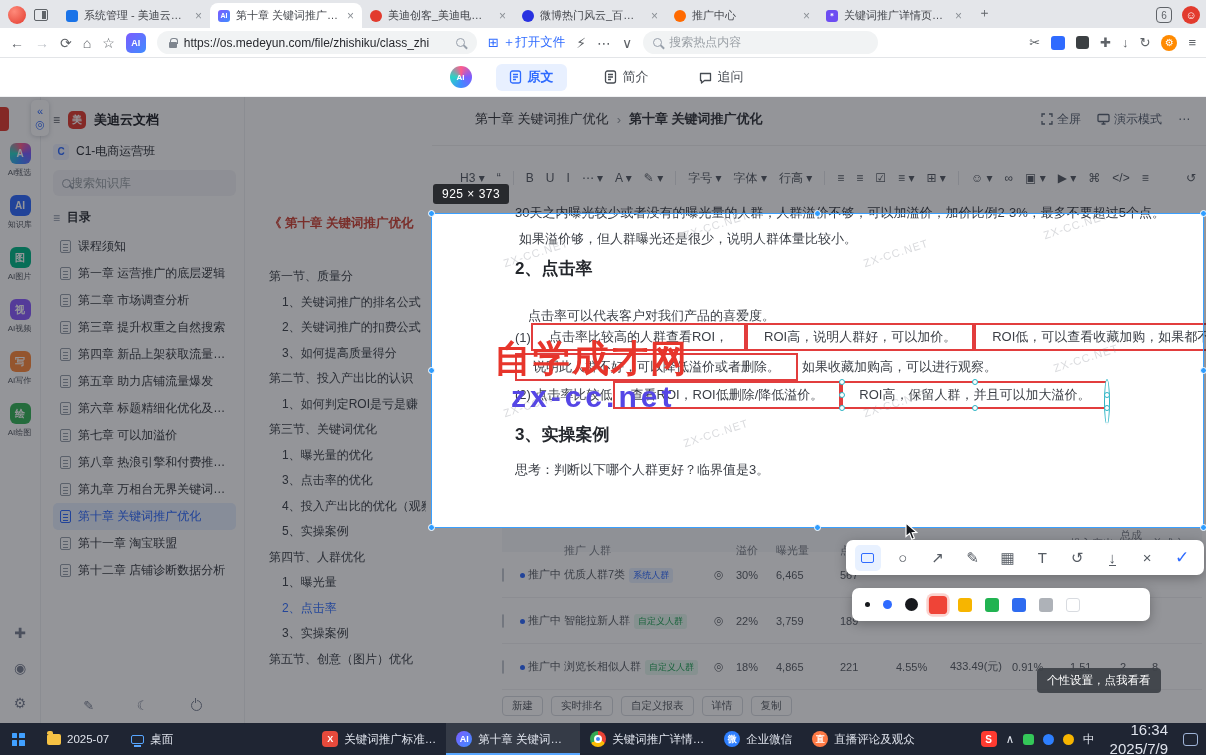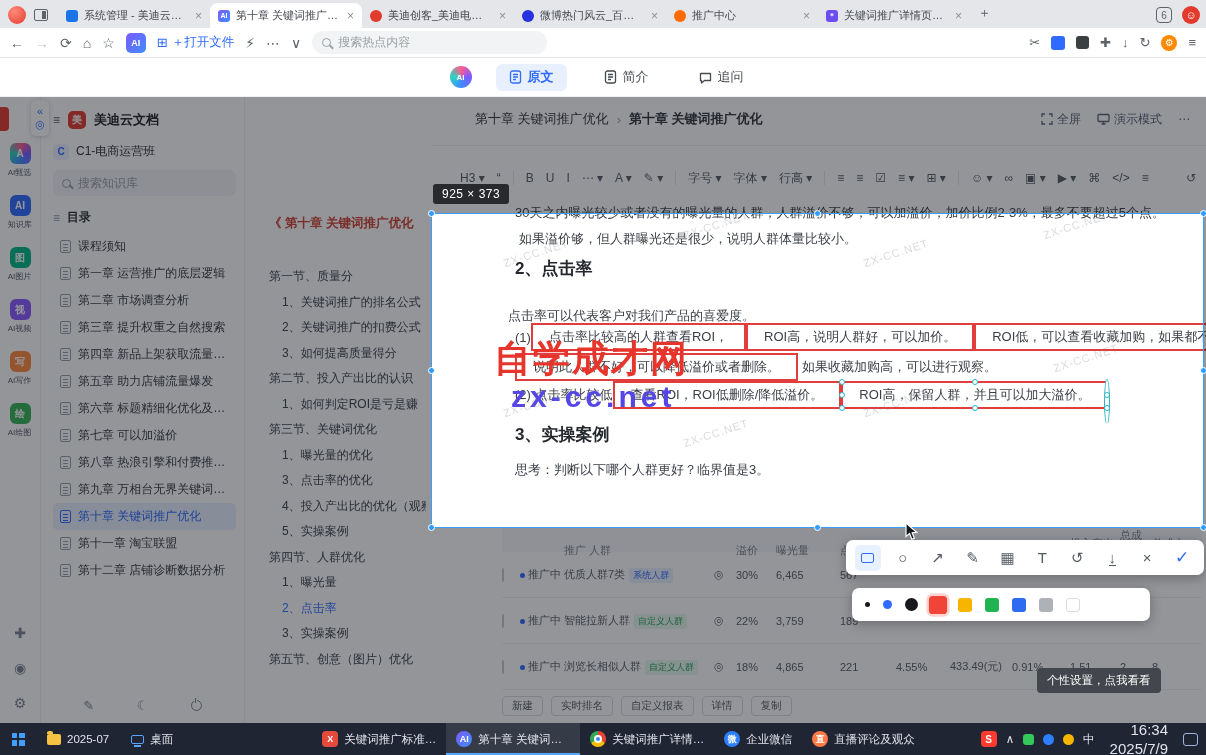--- a/index.html
+++ b/index.html
@@ -61,21 +61,21 @@
 .rail-bottom{margin-top:auto;display:flex;flex-direction:column;align-items:center;gap:19px;padding-bottom:12px;color:#7a8193;font-size:14px}
 .collapsebtn{position:absolute;left:31px;top:100px;width:18px;height:36px;background:#fff;border-radius:5px;box-shadow:0 1px 5px rgba(60,70,90,.25);display:flex;flex-direction:column;align-items:center;justify-content:center;gap:1px;color:#2f6bff;font-size:11px;z-index:3}
 
 
 .sidebar{position:absolute;left:41px;top:97px;width:204px;bottom:32px;background:#fff;border-right:1px solid #eef0f2;padding:10px 8px 0 12px}
 .sb-head{display:flex;align-items:center;gap:8px;height:26px;color:#565b63}
 .sb-logo{width:18px;height:18px;border-radius:5px;background:#e23b2e;color:#fff;font-size:10px;font-weight:bold;display:flex;align-items:center;justify-content:center}
 .sb-brand{font-size:13px;font-weight:bold;color:#23262b}
 .sb-course{display:flex;align-items:center;gap:7px;margin:10px 0;font-size:12px;color:#2e3238}
 .cbadge{width:16px;height:16px;border-radius:4px;background:#eef3ff;color:#2f6bff;font-size:10px;font-weight:bold;display:flex;align-items:center;justify-content:center}
-.sb-search{height:26px;background:#f4f5f7;border-radius:6px;display:flex;align-items:center;gap:7px;padding:0 9px;color:#9aa0a6;font-size:12px}
+.sb-search{height:26px;background:#f4f5f7;border-radius:6px;display:flex;align-items:center;padding:0 9px;color:#9aa0a6;font-size:12px}
 .sb-dir{display:flex;align-items:center;gap:7px;margin:13px 0 7px;font-size:12px;color:#2e3238;font-weight:bold}
 .sb-dir .dirico{color:#8c96a8;font-weight:normal}
 .sb-list{display:flex;flex-direction:column}
 .sb-item{display:flex;align-items:center;gap:7px;height:27px;padding:0 7px;border-radius:5px;font-size:12px;color:#383c42;white-space:nowrap;overflow:hidden}
 .sb-item .t{overflow:hidden;text-overflow:ellipsis}
 .sb-item.active{background:#e8f0ff;color:#2f6bff}
 .dico{width:11px;height:13px;border:1px solid #98a0ab;border-radius:2px;position:relative;flex:none}
 .dico::before{content:"";position:absolute;left:2px;right:2px;top:3px;height:1px;background:#98a0ab;box-shadow:0 3px 0 #98a0ab,0 6px 0 #98a0ab}
 .sb-item.active .dico{border-color:#2f6bff}
 .sb-item.active .dico::before{background:#2f6bff;box-shadow:0 3px 0 #2f6bff,0 6px 0 #2f6bff}
@@ -227,20 +227,25 @@
     </div>
   </div>
 
   <div class="addrbar">
     <span>←</span>
     <span class="dis">→</span>
     <span>⟳</span>
     <span>⌂</span>
     <span>☆</span>
     <span class="aibtn">AI</span>
+    <div class="urlpill">
+      <span class="lock"></span>
+      <span class="urltxt">https://os.medeyun.com/file/zhishiku/class_zhi</span>
+      <span class="mag"></span>
+    </div>
     <span class="openfile">
         <span class="gridico">⊞</span>
         <span>＋打开文件</span>
       </span>
     <span>⚡</span>
     <span>⋯</span>
     <span>∨</span>
     <div class="srchpill">
       <span class="mag"></span>
       <span>搜索热点内容</span>
@@ -471,21 +476,21 @@
       <span>▶ ▾</span>
       <span>⌘</span>
       <span>&lt;/&gt;</span>
       <span>≡</span>
       <span class="last">↺</span>
     </div>
 
     <div class="dline" style="left:83px;top:107px">30天之内曝光较少或者没有的曝光量的人群，人群溢价不够，可以加溢价，加价比例2-3%，最多不要超过5个点。</div>
     <div class="dline" style="left:87px;top:133px">如果溢价够，但人群曝光还是很少，说明人群体量比较小。</div>
     <div class="h2line" style="left:83px;top:160px">2、点击率</div>
-    <div class="dline" style="left:76px;top:210px">点击率可以代表客户对我们产品的喜爱度。</div>
+    <div class="dline" style="left:96px;top:210px">点击率可以代表客户对我们产品的喜爱度。</div>
 
     <div class="dline dflex" style="left:83px;top:226px">
       <span>(1) </span>
       <span class="rbox">点击率比较高的人群查看ROI，</span>
       <span class="rbox">ROI高，说明人群好，可以加价。</span>
       <span class="rbox">ROI低，可以查看收藏加购，如果都不好，</span>
     </div>
     <div class="dline dflex" style="left:83px;top:256px">
       <span class="rbox">说明此人群不好，可以降低溢价或者删除。</span>
       <span style="margin-left:4px">如果收藏加购高，可以进行观察。</span>

